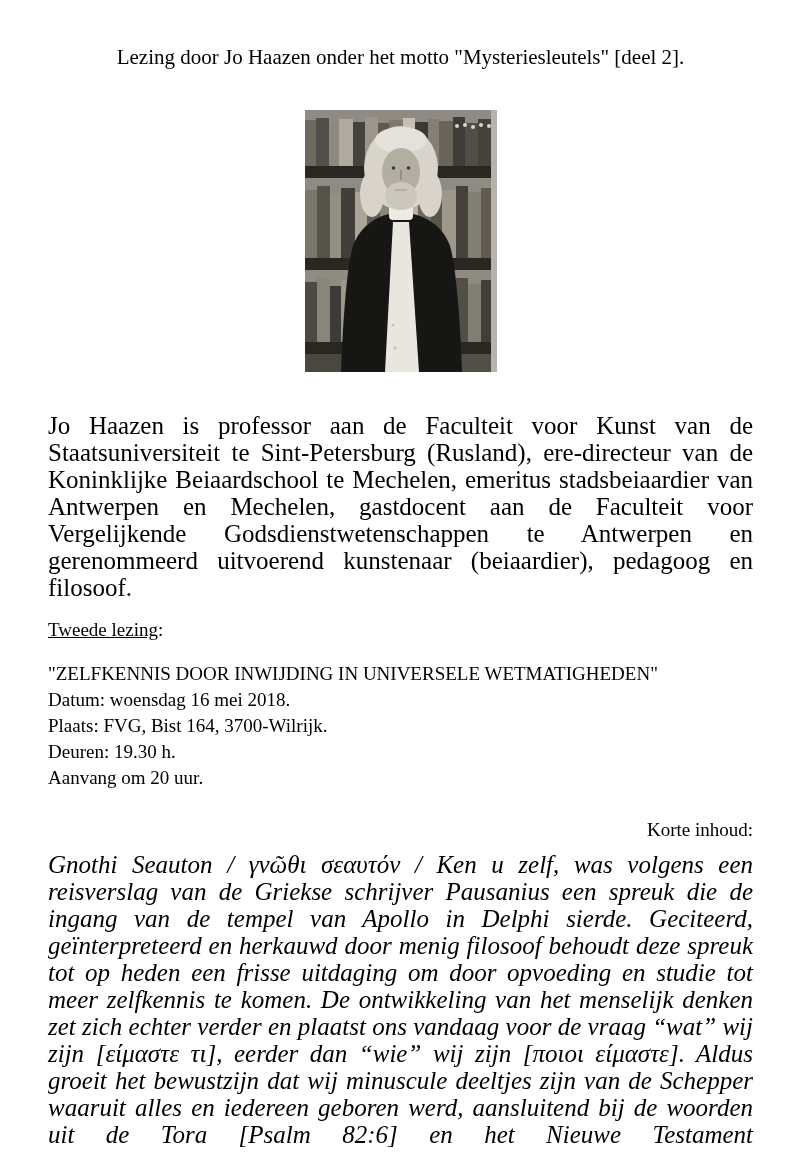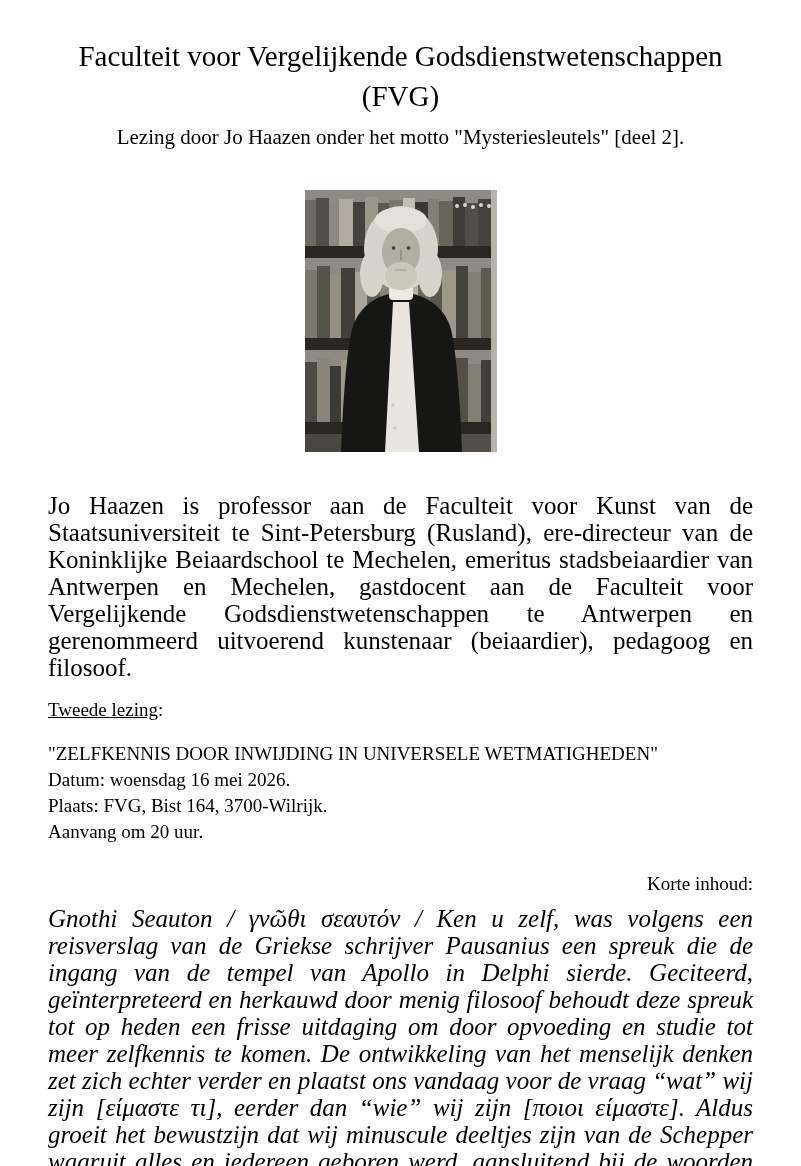--- a/index.html
+++ b/index.html
@@ -62,21 +62,20 @@
     font-style: italic;
     text-align: justify;
     text-align-last: justify;
   }
 </style>
 </head>
 <body>
 
 <div class="page">
 
-  <h1 class="title"><span>Faculteit voor Vergelijkende Godsdienstwetenschappen</span><br><span>(FVG)</span></h1>
 
   <div class="subtitle">Lezing door Jo Haazen onder het motto "Mysteriesleutels" [deel 2].</div>
 
   <figure class="photo" style="margin-left:auto;margin-right:auto;">
     <svg viewBox="0 0 192 262" xmlns="http://www.w3.org/2000/svg">
 
       <rect x="0" y="0" width="192" height="262" fill="#8f8b83"></rect>
 
       <rect x="0" y="10" width="11" height="46" fill="#6f6a60"></rect>
       <rect x="11" y="8" width="13" height="48" fill="#524f48"></rect>
@@ -163,22 +162,23 @@
       <rect x="90" y="79" width="12" height="2" fill="#b5afa3"></rect>
     </svg>
   </figure>
 
   <p class="body-par intro">Jo Haazen is professor aan de Faculteit voor Kunst van de Staatsuniversiteit te Sint-Petersburg (Rusland), ere-directeur van de Koninklijke Beiaardschool te Mechelen, emeritus stadsbeiaardier van Antwerpen en Mechelen, gastdocent aan de Faculteit voor Vergelijkende Godsdienstwetenschappen te Antwerpen en gerenommeerd uitvoerend kunstenaar (beiaardier), pedagoog en filosoof.</p>
 
   <div class="section-heading"><span class="u">Tweede lezing</span><span>:</span></div>
 
   <div class="info-block">
     <div>"ZELFKENNIS DOOR INWIJDING IN UNIVERSELE WETMATIGHEDEN"</div>
-    <div>Datum: woensdag 16 mei 2026.</div>
+    <div>Datum: woensdag 16 mei 2018.</div>
     <div>Plaats: FVG, Bist 164, 3700-Wilrijk.</div>
+    <div>Deuren: 19.30 h.</div>
     <div>Aanvang om 20 uur.</div>
   </div>
 
   <div class="center-heading">Korte inhoud:</div>
 
   <p class="body-par summary-par">Gnothi Seauton / γνῶθι σεαυτόν / Ken u zelf, was volgens een reisverslag van de Griekse schrijver Pausanius een spreuk die de ingang van de tempel van Apollo in Delphi sierde. Geciteerd, geïnterpreteerd en herkauwd door menig filosoof behoudt deze spreuk tot op heden een frisse uitdaging om door opvoeding en studie tot meer zelfkennis te komen. De ontwikkeling van het menselijk denken zet zich echter verder en plaatst ons vandaag voor de vraag “wat” wij zijn [είμαστε τι], eerder dan “wie” wij zijn [ποιοι είμαστε]. Aldus groeit het bewustzijn dat wij minuscule deeltjes zijn van de Schepper waaruit alles en iedereen geboren werd, aansluitend bij de woorden uit de Tora [Psalm 82:6] en het Nieuwe Testament</p>
 
 </div>
 
 </body></html>

